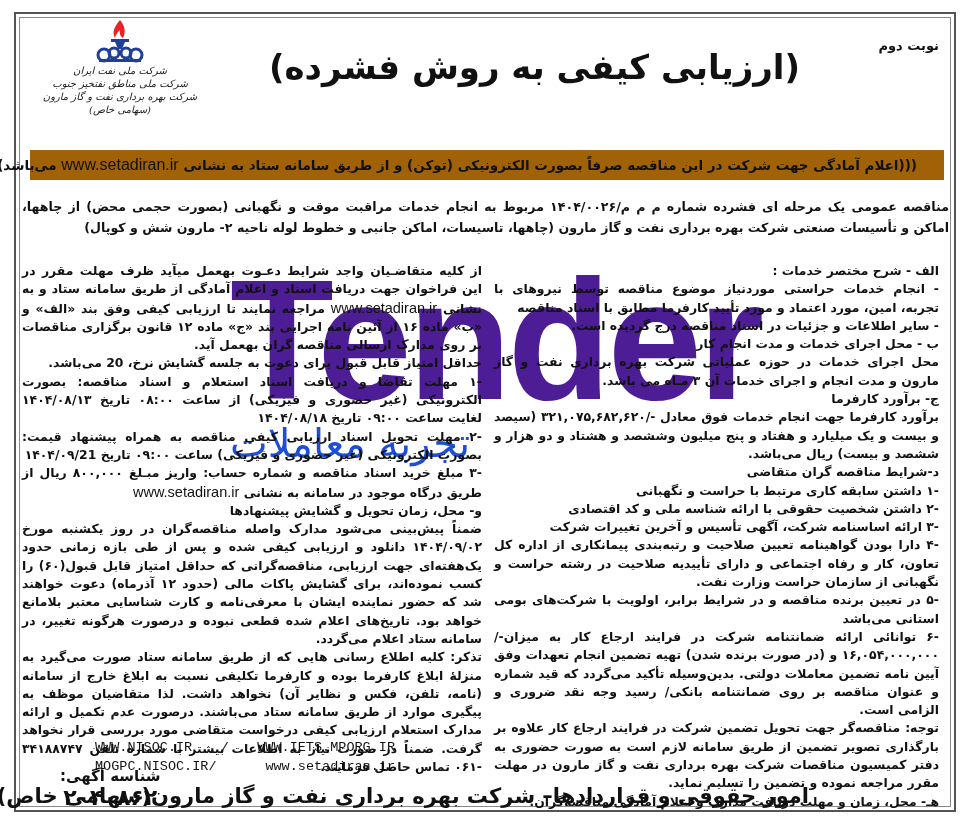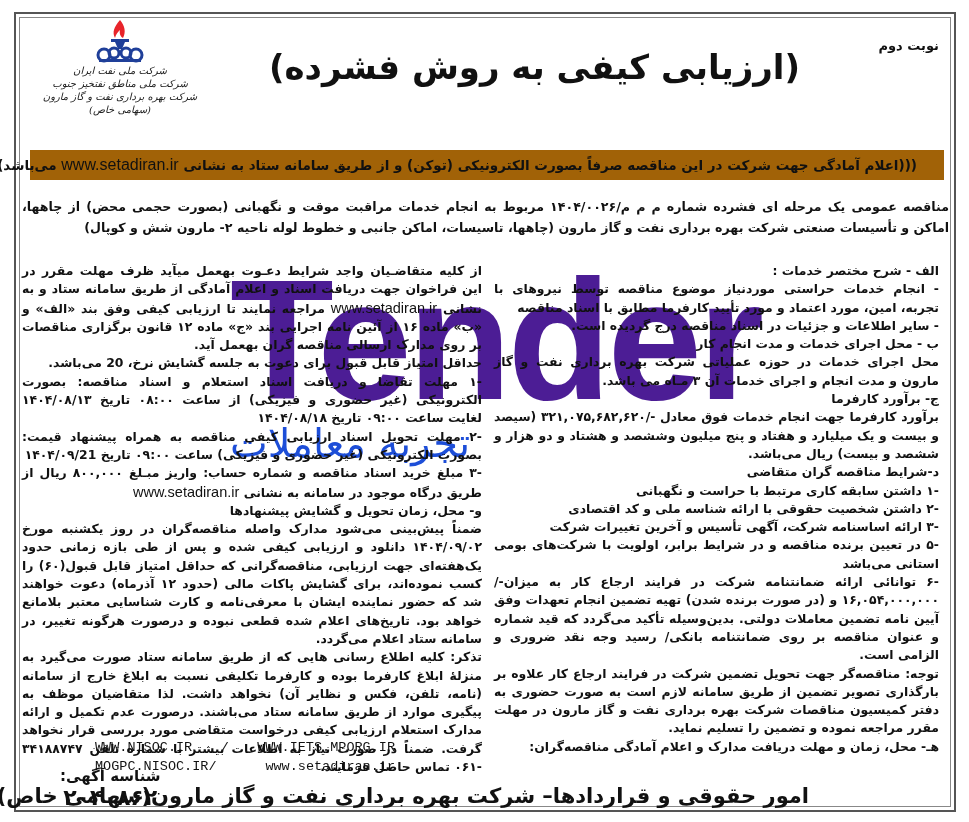--- a/index.html
+++ b/index.html
@@ -92,20 +92,21 @@
   <p>- انجام خدمات حراستی موردنیاز موضوع مناقصه توسط نیروهای با تجربه، امین، مورد اعتماد و مورد تأیید کارفرما مطابق با اسناد مناقصه</p>
   <p>- سایر اطلاعات و جزئیات در اسناد مناقصه درج گردیده است.</p>
   <p>ب - محل اجرای خدمات و مدت انجام کار</p>
   <p>محل اجرای خدمات در حوزه عملیاتی شرکت بهره برداری نفت و گاز مارون و مدت انجام و اجرای خدمات آن ۳ مـاه می باشد.</p>
   <p>ج- برآورد کارفرما</p>
   <p>برآورد کارفرما جهت انجام خدمات فوق معادل -/۳۲۱,۰۷۵,۶۸۲,۶۲۰ (سیصد و بیست و یک میلیارد و هفتاد و پنج میلیون وششصد و هشتاد و دو هزار و ششصد و بیست) ریال می‌باشد.</p>
   <p>د-شرایط مناقصه گران متقاضی</p>
   <p>-۱ داشتن سابقه کاری مرتبط با حراست و نگهبانی</p>
   <p>-۲ داشتن شخصیت حقوقی با ارائه شناسه ملی و کد اقتصادی</p>
   <p>-۳ ارائه اساسنامه شرکت، آگهی تأسیس و آخرین تغییرات شرکت</p>
+  <p>-۴ دارا بودن گواهینامه تعیین صلاحیت و رتبه‌بندی پیمانکاری از اداره کل تعاون، کار و رفاه اجتماعی و دارای تأییدیه صلاحیت در رشته حراست و نگهبانی از سازمان حراست وزارت نفت.</p>
   <p>-۵ در تعیین برنده مناقصه و در شرایط برابر، اولویت با شرکت‌های بومی استانی می‌باشد</p>
   <p>-۶ توانائی ارائه ضمانتنامه شرکت در فرایند ارجاع کار به میزان-/۱۶,۰۵۴,۰۰۰,۰۰۰ و (در صورت برنده شدن) تهیه تضمین انجام تعهدات وفق آیین نامه تضمین معاملات دولتی. بدین‌وسیله تأکید می‌گردد که قید شماره و عنوان مناقصه بر روی ضمانتنامه بانکی/ رسید وجه نقد ضروری و الزامی است.</p>
   <p>توجه: مناقصه‌گر جهت تحویل تضمین شرکت در فرایند ارجاع کار علاوه بر بارگذاری تصویر تضمین از طریق سامانه لازم است به صورت حضوری به دفتر کمیسیون مناقصات شرکت بهره برداری نفت و گاز مارون در مهلت مقرر مراجعه نموده و تضمین را تسلیم نماید.</p>
   <p>هـ- محل، زمان و مهلت دریافت مدارک و اعلام آمادگی مناقصه‌گران:</p>
 </div>
 
 <div class="col col-left">
   <p>
     <span>از کلیه متقاضـیان واجد شرایط دعـوت بهعمل میآید ظرف مهلت مقرر در این فراخوان جهت دریافت اسناد و اعلام آمادگی از طریق سامانه ستاد و به نشانی</span>
     <span class="url">www.setadiran.ir</span>

